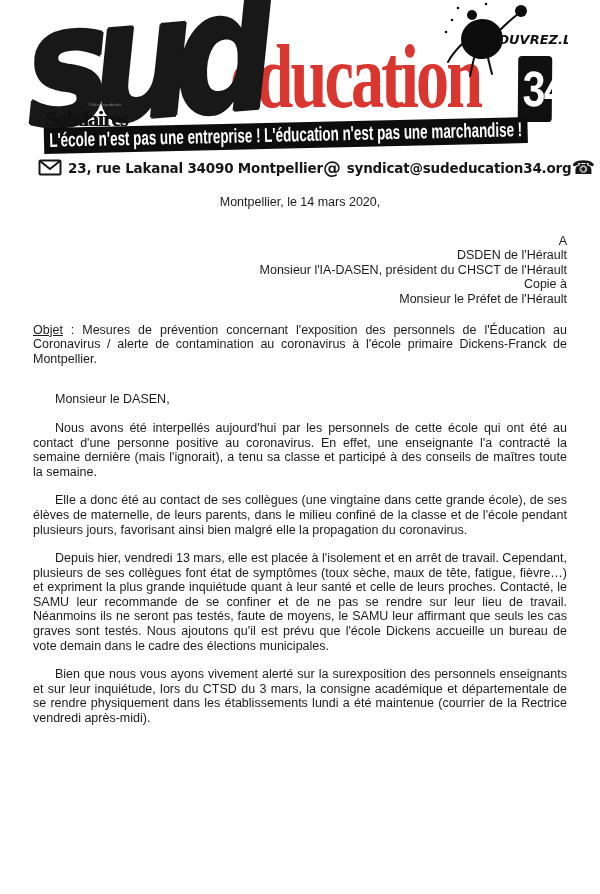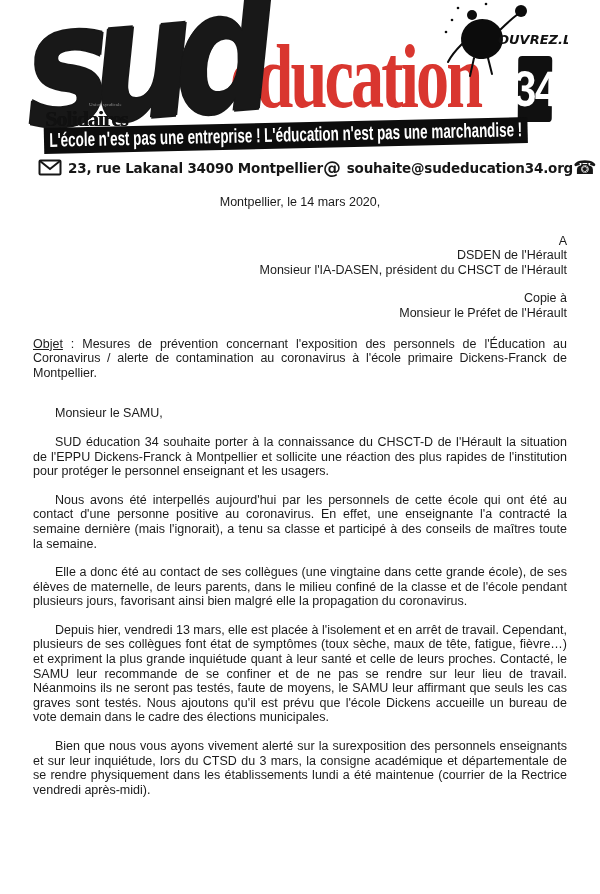--- a/index.html
+++ b/index.html
@@ -38,21 +38,21 @@
     transform: scaleX(0.72);
     transform-origin: left center;
     z-index: 1;
     white-space: nowrap;
   }
 
   .box34 {
     position: absolute; left: 518px; top: 56px;
     width: 34px; height: 66px;
     background: #101010; border-radius: 4px;
-    display: flex; align-items: center; justify-content: center;
+    display: flex; align-items: center; justify-content: flex-start;
     transform: rotate(0.5deg);
     z-index: 1;
   }
   .box34 span {
     font-family: "Liberation Sans", sans-serif;
     font-weight: 700; font-size: 50px; color: #ffffff;
     transform: scaleX(0.82); letter-spacing: -2px;
   }
 
   .mascot { position: absolute; left: 428px; top: 0; z-index: 3; }
@@ -95,21 +95,21 @@
   .at-glyph { font-size: 18px; font-weight: 700; }
   .phone-glyph { font-size: 19px; line-height: 1; }
 
   
   .letter {
     position: absolute; left: 33px; right: 33px; top: 186px;
     font-size: 12.5px; line-height: 14.6px; color: #1b1b1b;
   }
   .date-line { text-align: center; margin-top: 9px; }
   .addr-block { text-align: right; margin-top: 24px; }
-  .copy-block { text-align: right; margin-top: 14px; }
+  .copy-block { text-align: right; }
   .subject { margin-top: 16px; text-align: justify; }
   .subject .u { text-decoration: underline; }
   .salutation { margin-top: 26px; text-indent: 22px; }
   p.body-par { margin: 14px 0 0 0; text-indent: 22px; text-align: justify; }
 </style>
 </head>
 <body>
 
 <div class="page">
 
@@ -153,21 +153,21 @@
     <div class="contact">
       <span class="contact-item">
         <svg width="24" height="17" viewBox="0 0 24 17">
           <rect x="1.5" y="1.5" width="21" height="14" fill="none" stroke="#161616" stroke-width="2" rx="1"></rect>
           <path d="M2 2 L12 10 L22 2" fill="none" stroke="#161616" stroke-width="2"></path>
         </svg>
         <span>23, rue Lakanal 34090 Montpellier</span>
       </span>
       <span class="contact-item">
         <span class="at-glyph">@</span>
-        <span>souhaite@sudeducation34.org</span>
+        <span>syndicat@sudeducation34.org</span>
       </span>
       <span class="contact-item">
         <span class="phone-glyph">☎</span>
 
       </span>
     </div>
   </div>
 
   <div class="letter">
 
@@ -181,22 +181,21 @@
 
     <div class="copy-block">
       <div>Copie à</div>
       <div>Monsieur le Préfet de l'Hérault</div>
     </div>
 
     <div class="subject">
       <span class="u">Objet</span><span> : Mesures de prévention concernant l'exposition des personnels de l'Éducation au Coronavirus / alerte de contamination au coronavirus à l'école primaire Dickens-Franck de Montpellier.</span>
     </div>
 
-    <div class="salutation">Monsieur le SAMU,</div>
-
-    <p class="body-par">SUD éducation 34 souhaite porter à la connaissance du CHSCT-D de l'Hérault la situation de l'EPPU Dickens-Franck à Montpellier et sollicite une réaction des plus rapides de l'institution pour protéger le personnel enseignant et les usagers.</p>
+    <div class="salutation">Monsieur le DASEN,</div>
+
     <p class="body-par">Nous avons été interpellés aujourd'hui par les personnels de cette école qui ont été au contact d'une personne positive au coronavirus. En effet, une enseignante l'a contracté la semaine dernière (mais l'ignorait), a tenu sa classe et participé à des conseils de maîtres toute la semaine.</p>
     <p class="body-par">Elle a donc été au contact de ses collègues (une vingtaine dans cette grande école), de ses élèves de maternelle, de leurs parents, dans le milieu confiné de la classe et de l'école pendant plusieurs jours, favorisant ainsi bien malgré elle la propagation du coronavirus.</p>
     <p class="body-par">Depuis hier, vendredi 13 mars, elle est placée à l'isolement et en arrêt de travail. Cependant, plusieurs de ses collègues font état de symptômes (toux sèche, maux de tête, fatigue, fièvre…) et expriment la plus grande inquiétude quant à leur santé et celle de leurs proches. Contacté, le SAMU leur recommande de se confiner et de ne pas se rendre sur leur lieu de travail. Néanmoins ils ne seront pas testés, faute de moyens, le SAMU leur affirmant que seuls les cas graves sont testés. Nous ajoutons qu'il est prévu que l'école Dickens accueille un bureau de vote demain dans le cadre des élections municipales.</p>
     <p class="body-par">Bien que nous vous ayons vivement alerté sur la surexposition des personnels enseignants et sur leur inquiétude, lors du CTSD du 3 mars, la consigne académique et départementale de se rendre physiquement dans les établissements lundi a été maintenue (courrier de la Rectrice vendredi après-midi).</p>
 
   </div>
 </div>
 
 </body></html>

